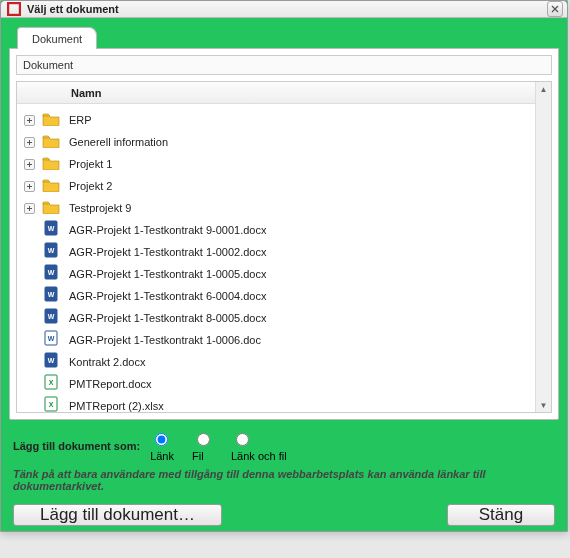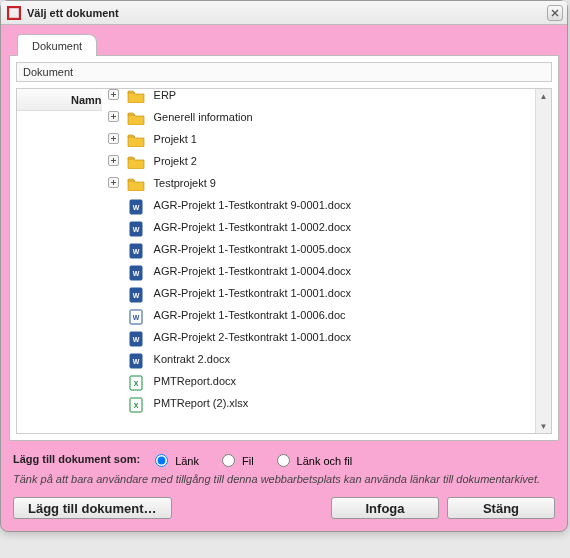--- a/index.html
+++ b/index.html
@@ -6,23 +6,23 @@
   body {
     margin: 0;
     font-family: Tahoma, Arial, sans-serif;
     font-size: 11px;
     background: #e8e8e8;
     width: 570px;
     height: 558px;
     overflow: hidden;
   }
   .dialog {
-    background: #f9a8d4;
+    background: #22c55e;
     border: 1px solid #999;
-    border-radius: 8px;
+    border-radius: 1px;
     margin: 0 2px 0 0;
     height: 532px;
     display: flex;
     flex-direction: column;
     box-shadow: 0 2px 8px rgba(0,0,0,0.2);
   }
   .titlebar {
     height: 24px;
     background: linear-gradient(to bottom,#f7f7f7,#e8e8e8);
     border-bottom: 1px solid #bbb;
@@ -96,21 +96,21 @@
   }
   .treewrap {
     border: 1px solid #ccc;
     flex: 1;
     display: flex;
     overflow: hidden;
   }
   .treecol {
     flex: 1;
     display: flex;
-    flex-direction: row;
+    flex-direction: column;
     overflow: hidden;
   }
   .colhead {
     height: 22px;
     border-bottom: 1px solid #ddd;
     display: flex;
     align-items: center;
     background: linear-gradient(to bottom,#fcfcfc,#eee);
   }
   .colhead .spacer { width: 50px; }
@@ -119,21 +119,21 @@
     color: #222;
     padding-left: 4px;
   }
   .rows {
     flex: 1;
     overflow-y: hidden;
   }
   .row {
     height: 22px;
     display: flex;
-    align-items: flex-start;
+    align-items: flex-end;
     padding-left: 4px;
   }
   .expander {
     width: 16px;
     display: flex; align-items: center; justify-content: center;
     color: #666;
     font-size: 10px;
     cursor: pointer;
   }
   .expander.empty { visibility: hidden; }
@@ -174,48 +174,49 @@
     align-items: center;
     gap: 6px;
     margin-bottom: 6px;
   }
   .radioline .prompt {
     font-weight: bold;
     color: #222;
     margin-right: 4px;
   }
   .radioline label {
-    display: flex; align-items: flex-end; gap: 4px;
+    display: flex; align-items: flex-start; gap: 4px;
     margin-right: 12px;
     cursor: pointer;
+    flex-direction: column;
   }
   .hint {
     font-style: italic;
     color: #444;
     margin-bottom: 12px;
+    font-weight: bold;
   }
   .buttonrow {
     display: flex;
     gap: 8px;
     align-items: center;
     padding-bottom: 4px;
   }
   .buttonrow .spacer { flex: 1; }
   .btn {
     height: 22px;
     min-width: 108px;
     border: 1px solid #999;
     border-radius: 3px;
     background: linear-gradient(to bottom,#fafafa,#e4e4e4);
     cursor: pointer;
     font-family: inherit;
-    font-size: 13px;
+    font-size: 17px;
     color: #222;
-    padding: 0 14px;
-    font-weight: bold;
+    padding: 0 26px;
   }
   .btn.left { min-width: 130px; }
   svg { display: block; }
 </style>
 </head>
 <body>
 
 <div class="dialog">
 
   <div class="titlebar">
@@ -360,51 +361,41 @@
                 <div class="namecell">AGR-Projekt 1-Testkontrakt 1-0005.docx</div>
               </div>
               <div class="row">
                 <div class="expander empty"></div>
                 <div class="iconcell">
                   <svg width="14" height="16" viewBox="0 0 14 16">
                     <rect x="1" y="1" width="12" height="14" rx="1" fill="#2b579a" stroke="#2b579a" stroke-width="1"></rect>
                     <text x="7" y="11" font-size="7" font-family="Arial" font-weight="bold" fill="#fff" text-anchor="middle">W</text>
                   </svg>
                 </div>
-                <div class="namecell">AGR-Projekt 1-Testkontrakt 1-0004.docx</div>
-              </div>
-              <div class="row">
-                <div class="expander empty"></div>
-                <div class="iconcell">
-                  <svg width="14" height="16" viewBox="0 0 14 16">
-                    <rect x="1" y="1" width="12" height="14" rx="1" fill="#2b579a" stroke="#2b579a" stroke-width="1"></rect>
-                    <text x="7" y="11" font-size="7" font-family="Arial" font-weight="bold" fill="#fff" text-anchor="middle">W</text>
-                  </svg>
-                </div>
-                <div class="namecell">AGR-Projekt 1-Testkontrakt 1-0001.docx</div>
+                <div class="namecell">AGR-Projekt 1-Testkontrakt 6-0004.docx</div>
+              </div>
+              <div class="row">
+                <div class="expander empty"></div>
+                <div class="iconcell">
+                  <svg width="14" height="16" viewBox="0 0 14 16">
+                    <rect x="1" y="1" width="12" height="14" rx="1" fill="#2b579a" stroke="#2b579a" stroke-width="1"></rect>
+                    <text x="7" y="11" font-size="7" font-family="Arial" font-weight="bold" fill="#fff" text-anchor="middle">W</text>
+                  </svg>
+                </div>
+                <div class="namecell">AGR-Projekt 1-Testkontrakt 8-0005.docx</div>
               </div>
               <div class="row">
                 <div class="expander empty"></div>
                 <div class="iconcell">
                   <svg width="14" height="16" viewBox="0 0 14 16">
                     <rect x="1" y="1" width="12" height="14" rx="1" fill="#fff" stroke="#2b579a" stroke-width="1"></rect>
                     <text x="7" y="11" font-size="7" font-family="Arial" font-weight="bold" fill="#2b579a" text-anchor="middle">W</text>
                   </svg>
                 </div>
                 <div class="namecell">AGR-Projekt 1-Testkontrakt 1-0006.doc</div>
-              </div>
-              <div class="row">
-                <div class="expander empty"></div>
-                <div class="iconcell">
-                  <svg width="14" height="16" viewBox="0 0 14 16">
-                    <rect x="1" y="1" width="12" height="14" rx="1" fill="#2b579a" stroke="#2b579a" stroke-width="1"></rect>
-                    <text x="7" y="11" font-size="7" font-family="Arial" font-weight="bold" fill="#fff" text-anchor="middle">W</text>
-                  </svg>
-                </div>
-                <div class="namecell">AGR-Projekt 2-Testkontrakt 1-0001.docx</div>
               </div>
               <div class="row">
                 <div class="expander empty"></div>
                 <div class="iconcell">
                   <svg width="14" height="16" viewBox="0 0 14 16">
                     <rect x="1" y="1" width="12" height="14" rx="1" fill="#2b579a" stroke="#2b579a" stroke-width="1"></rect>
                     <text x="7" y="11" font-size="7" font-family="Arial" font-weight="bold" fill="#fff" text-anchor="middle">W</text>
                   </svg>
                 </div>
                 <div class="namecell">Kontrakt 2.docx</div>
@@ -452,19 +443,18 @@
         <label>
           <input type="radio" name="addas" style="">
           <span>Länk och fil</span>
         </label>
       </div>
       <div class="hint">Tänk på att bara användare med tillgång till denna webbarbetsplats kan använda länkar till dokumentarkivet.</div>
 
       <div class="buttonrow">
         <button class="btn left">Lägg till dokument…</button>
         <div class="spacer"></div>
-        <button class="btn">Infoga</button>
         <button class="btn">Stäng</button>
       </div>
     </div>
 
   </div>
 </div>
 
 </body></html>

